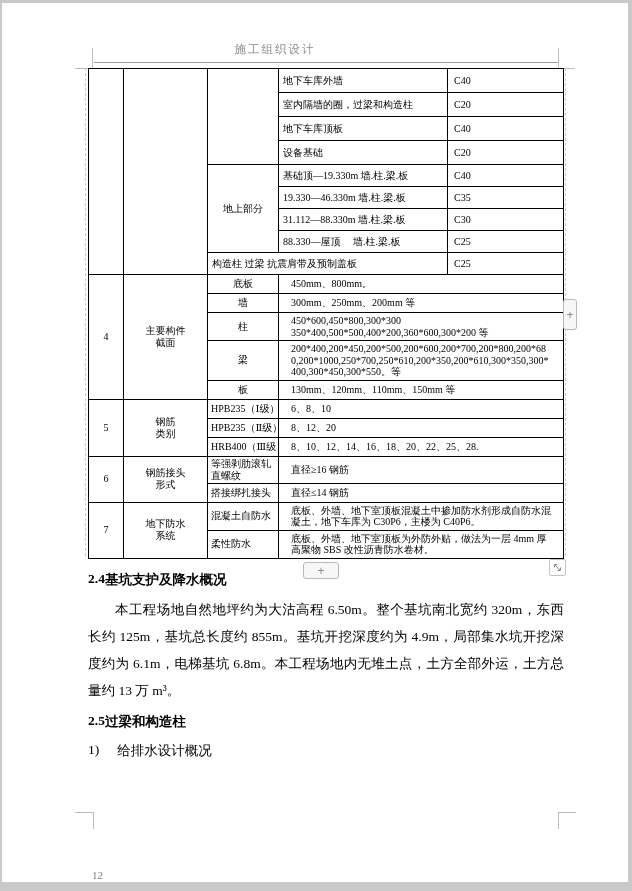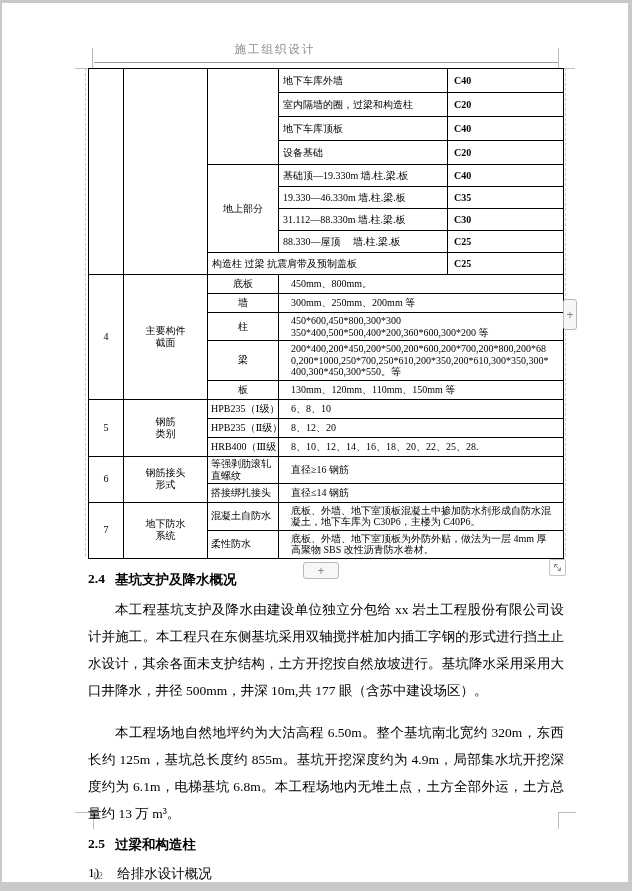--- a/index.html
+++ b/index.html
@@ -25,40 +25,40 @@
     border-collapse:collapse;table-layout:fixed;
   }
   .doc-table td{
     border:1px solid #000;color:#000;
     font-size:10px;line-height:12px;padding:1px 4px;vertical-align:middle;
     overflow:hidden;
   }
   .doc-table td.center{text-align:center;padding:1px 2px;}
   .doc-table td.name{white-space:nowrap;padding:1px 3px;}
   .doc-table td.pre{white-space:pre-line;}
-  .doc-table td.grade{padding-left:6px;font-weight:bold;}
+  .doc-table td.grade{padding-left:6px;}
   .doc-table td.val{font-size:10px;line-height:11.5px;padding:2px 12px;word-break:break-all;}
   
   .float-btn{
     position:absolute;background:#f7f7f7;border:1px solid #b9b9b9;border-radius:3px;
     color:#8a8a8a;display:flex;align-items:center;justify-content:center;
     font-family:"Liberation Sans","DejaVu Sans",sans-serif;font-size:12px;line-height:1;
     cursor:pointer;box-sizing:border-box;
   }
   #btn-right{left:563px;top:299px;width:14px;height:31px;}
   #btn-bottom{left:303px;top:562px;width:36px;height:17px;}
   #resize-handle{
     position:absolute;left:549px;top:559px;width:17px;height:17px;box-sizing:border-box;
     background:#fff;border:1px solid #c4c4c4;border-radius:2px;
     display:flex;align-items:center;justify-content:center;cursor:nwse-resize;
   }
   
   .content{position:absolute;left:88px;top:562px;width:476px;color:#000;}
   .sec-heading{margin:9px 0 0 0;font-size:13.5px;font-weight:bold;display:flex;}
-  .sec-heading .num{margin-right:10px;}
+  .sec-heading .num{margin-right:0;}
   .para{margin:7px 0 0 0;font-size:13.5px;line-height:27px;text-align:justify;text-indent:2em;}
   .para + .para{margin-top:15px;}
   .list-item{margin-top:11px;font-size:13.5px;display:flex;}
   .list-item .marker{margin-right:18px;}
   .page-number{position:absolute;left:92px;top:829px;font-size:11px;color:#808080;margin-top:40px;}
 </style>
 </head>
 <body>
 
 <div class="page"></div>
@@ -210,21 +210,20 @@
       <path d="M8.5 5.5 L8.5 8.5 L5.5 8.5" stroke="#8a8a8a" stroke-width="1" fill="none"></path>
     </svg>
   </span>
 </div>
 
 <div class="content">
   <div class="sec-heading">
     <span class="num">2.4</span>
     <span>基坑支护及降水概况</span>
   </div>
-  <p class="para">本工程基坑支护及降水由建设单位独立分包给 xx 岩土工程股份有限公司设计并施工。本工程只在东侧基坑采用双轴搅拌桩加内插工字钢的形式进行挡土止水设计，其余各面未支护结构，土方开挖按自然放坡进行。基坑降水采用采用大口井降水，井径 500mm，井深 10m,共 177 眼（含苏中建设场区）。</p>
   <p class="para">本工程场地自然地坪约为大沽高程 6.50m。整个基坑南北宽约 320m，东西长约 125m，基坑总长度约 855m。基坑开挖深度约为 4.9m，局部集水坑开挖深度约为 6.1m，电梯基坑 6.8m。本工程场地内无堆土点，土方全部外运，土方总量约 13 万 m³。</p>
   <div class="sec-heading">
     <span class="num">2.5</span>
     <span>过梁和构造柱</span>
   </div>
   <div class="list-item">
     <span class="marker">1)</span>
     <span>给排水设计概况</span>
   </div>
 </div>

